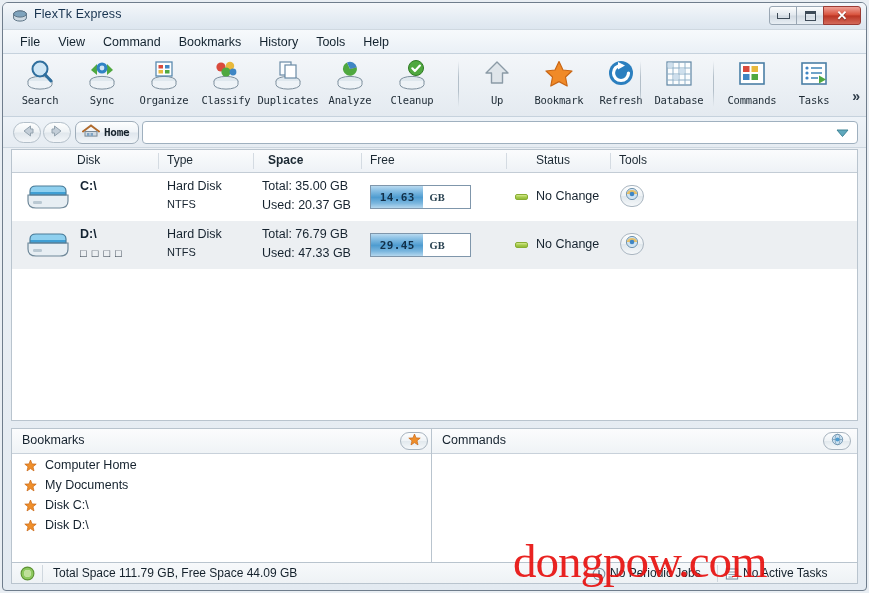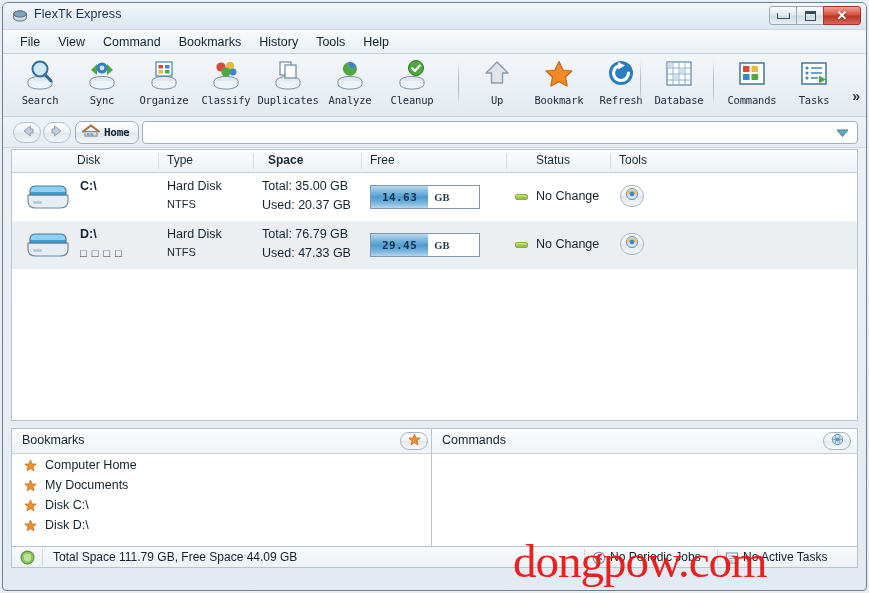--- a/index.html
+++ b/index.html
@@ -149,21 +149,21 @@
     left:68px;top:6px;font-size:12.5px;font-weight:bold;color:#132231;
   }
   .disk-sub{
     left:68px;top:26px;font-size:11px;color:#24323f;letter-spacing:1px;
   }
   .c-type1{left:155px;top:6px;font-size:12.5px;color:#16232f;}
   .c-type2{left:155px;top:25px;font-size:11px;color:#16232f;}
   .c-space1{left:250px;top:6px;font-size:12.5px;color:#16232f;}
   .c-space2{left:250px;top:25px;font-size:12.5px;color:#16232f;}
   .freebar{
-    left:358px;top:12px;width:110px;height:24px;
+    left:358px;top:12px;width:101px;height:24px;
     border:1px solid #7f96ab;background:#ffffff;box-sizing:border-box;
     display:flex;align-items:center;overflow:hidden;position:absolute;
   }
   .freebar-fill{
     height:100%;
     background:linear-gradient(180deg,#b9d9ef 0%,#8fc3e6 18%,#4e9cd0 52%,#7ab6de 78%,#b4d7ee 100%);
     display:flex;align-items:center;justify-content:center;
     box-sizing:border-box;
   }
   .freebar-val{
@@ -209,21 +209,21 @@
     display:flex;align-items:center;justify-content:center;box-sizing:border-box;
   }
   .bklist{position:absolute;top:25px;left:0;right:0;bottom:0;padding-top:4px;}
   .bkitem{
     display:flex;align-items:flex-start;height:20px;padding-left:12px;
   }
   .bkitem-label{font-size:12.5px;color:#15222e;margin-left:8px;}
 
   
   .statusbar{
-    position:absolute;left:8px;bottom:22px;right:8px;height:22px;
+    position:absolute;left:8px;bottom:6px;right:8px;height:22px;
     border:1px solid #b9c4ce;
     background:linear-gradient(180deg,#f7f9fb 0%,#eef2f5 100%);
     box-sizing:border-box;
   }
   .sb-led{position:absolute;left:8px;top:3px;width:15px;height:15px;}
   .sb-sep{position:absolute;top:2px;width:1px;height:17px;background:#cfd7de;}
   .sb-text{position:absolute;top:3px;font-size:12px;color:#14212c;white-space:nowrap;}
   .sb-icon{position:absolute;top:4px;width:14px;height:14px;}
 
   

